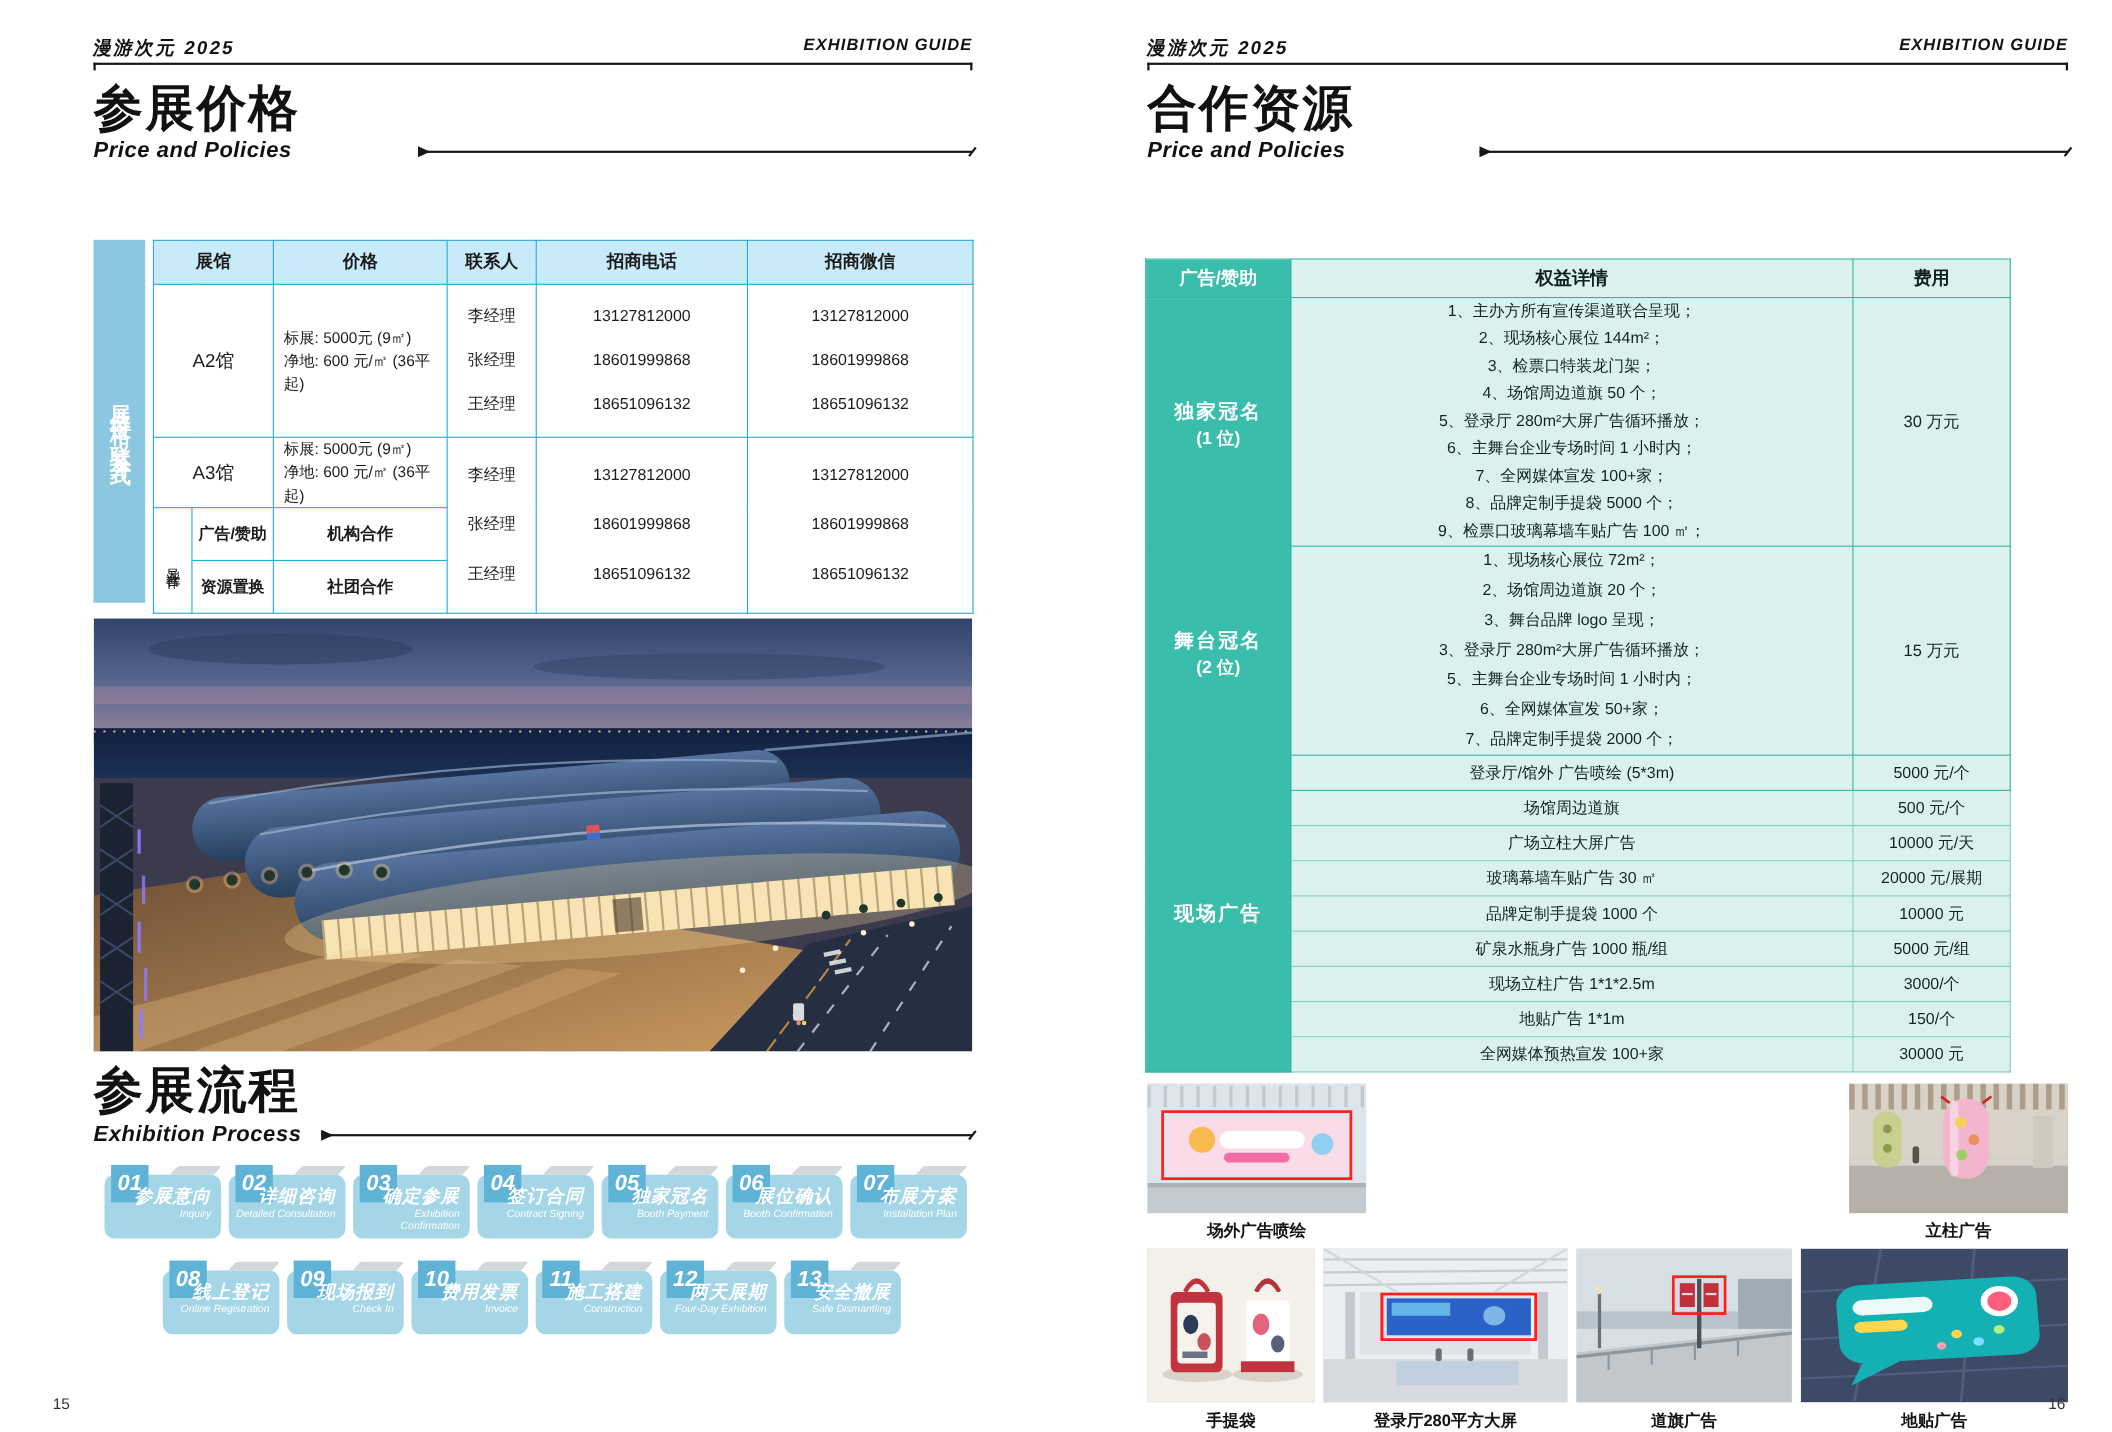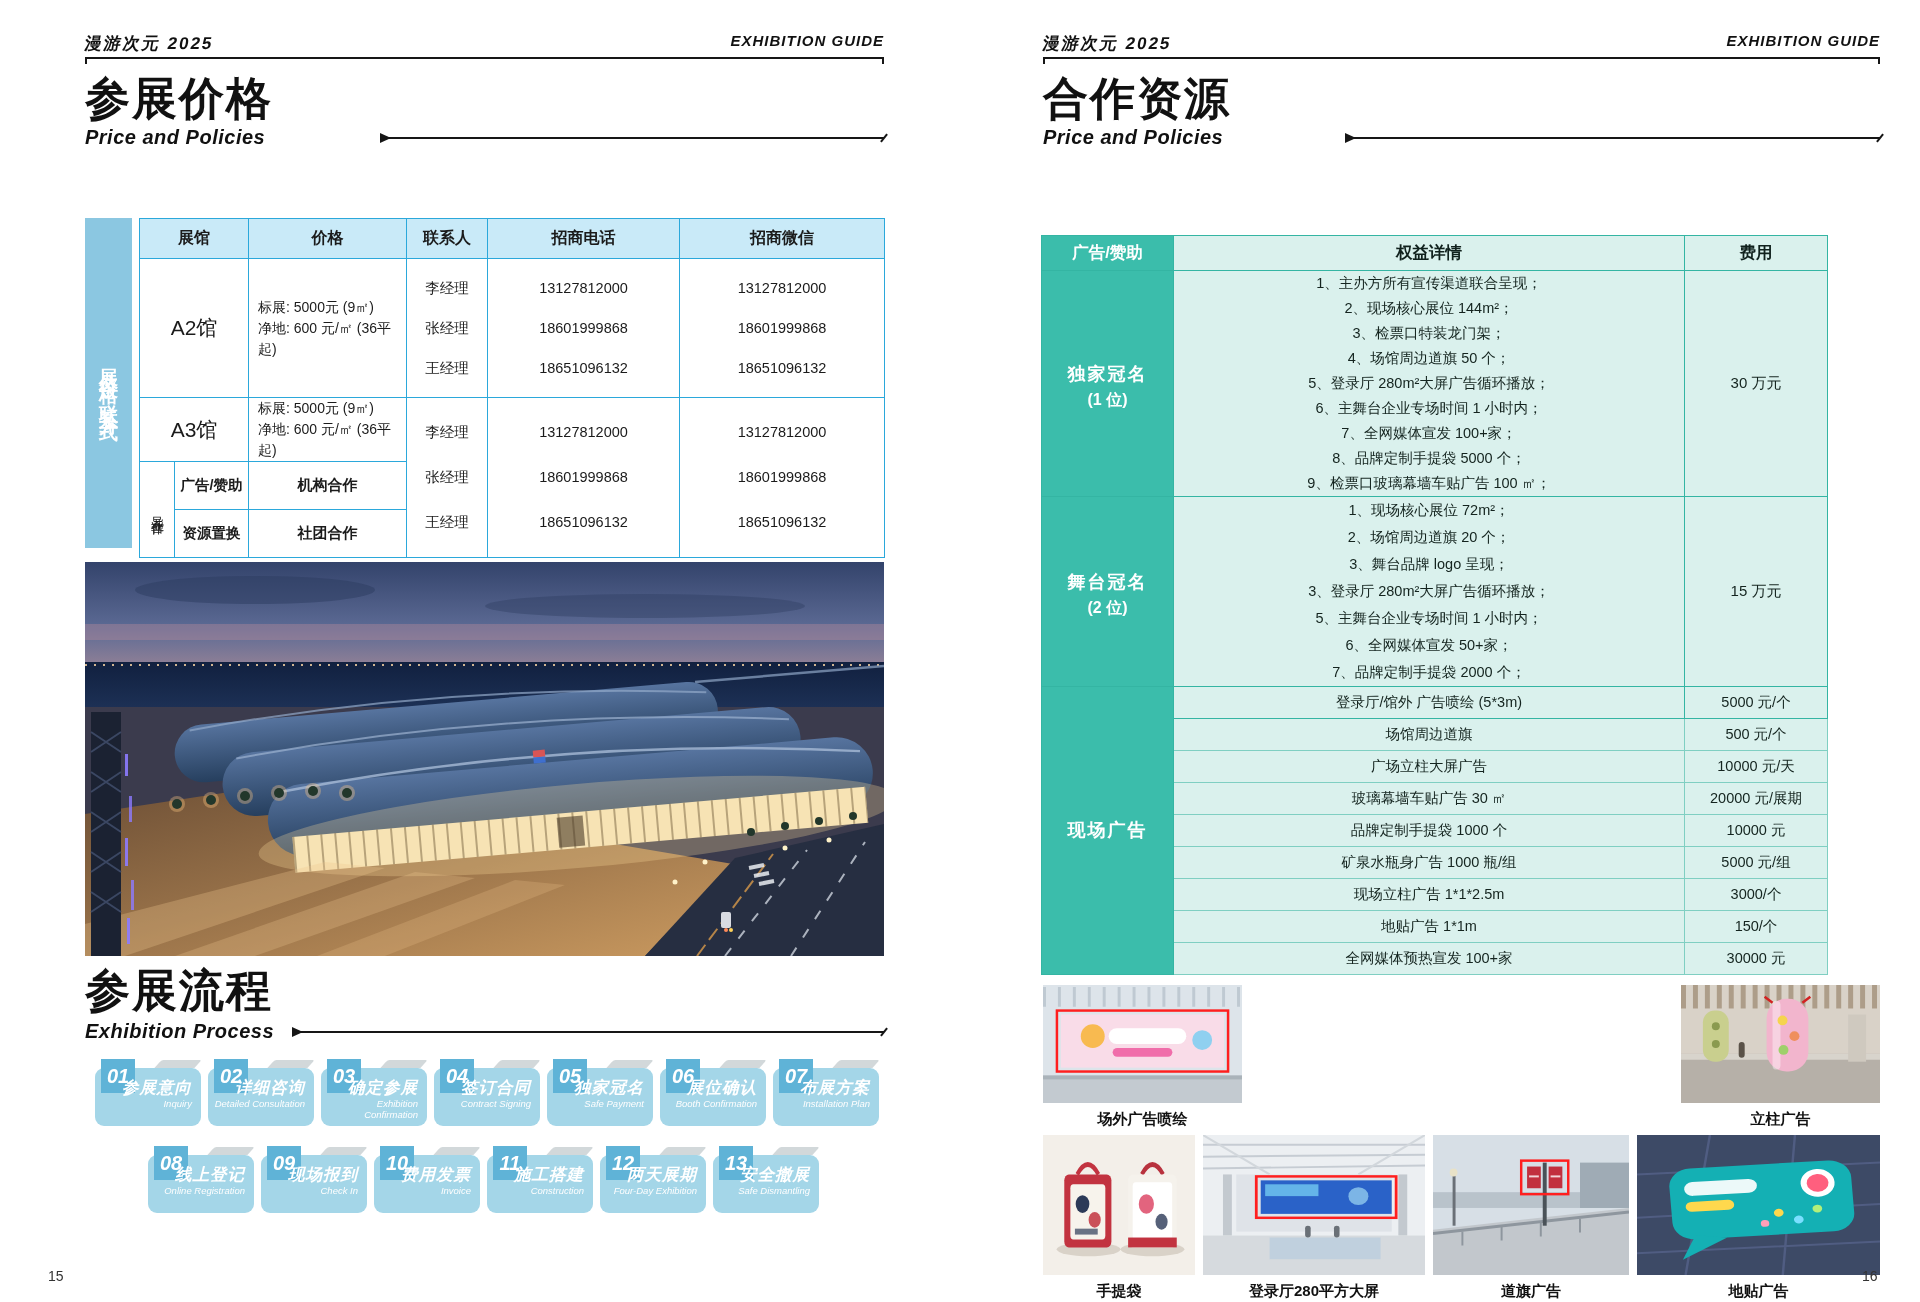--- a/index.html
+++ b/index.html
@@ -20,21 +20,21 @@
   .arrow-line::after{content:'';position:absolute;right:-1px;top:-4px;width:2px;height:10px;background:#161616;transform:rotate(38deg);}
   .pagenum{font-size:14px;color:#333;}
   
   .side-label{position:absolute;background:#8bc7e1;color:#fff;font-weight:800;font-size:19px;
       writing-mode:vertical-rl;text-orientation:mixed;display:flex;align-items:center;justify-content:center;
       letter-spacing:6px;}
   table.pt{position:absolute;border-collapse:collapse;table-layout:fixed;background:#fff;}
   table.pt th,table.pt td{border:1.5px solid #2ba8db;text-align:center;vertical-align:middle;padding:0;}
   table.pt th{background:#c9eaf8;font-weight:800;font-size:16px;color:#1b1b1b;}
   table.pt td{font-size:14.5px;color:#1b1b1b;}
-  table.pt td.hall{font-size:21px;}
+  table.pt td.hall{font-size:17px;}
   table.pt td.price{text-align:left;padding-left:9px;line-height:21px;font-size:14px;}
   table.pt td.stack div{line-height:40px;}
   table.pt td.stack.merged div{line-height:45px;}
   table.pt td.vert{writing-mode:vertical-rl;text-orientation:mixed;font-size:13px;letter-spacing:2px;padding:2px 0;}
   table.pt td.k{font-weight:800;font-size:14.5px;}
   table.pt td.v{font-weight:800;font-size:15px;}
   
   .photo-frame{position:absolute;overflow:hidden;}
   .photo-frame svg{display:block;width:100%;height:100%;}
   
@@ -278,21 +278,21 @@
     <div class="step">
         <div class="fold"></div>
         <div class="num">04</div>
         <div class="zh">签订合同</div>
         <div class="en">Contract Signing</div>
       </div>
     <div class="step">
         <div class="fold"></div>
         <div class="num">05</div>
         <div class="zh">独家冠名</div>
-        <div class="en">Safe Payment</div>
+        <div class="en">Booth Payment</div>
       </div>
     <div class="step">
         <div class="fold"></div>
         <div class="num">06</div>
         <div class="zh">展位确认</div>
         <div class="en">Booth Confirmation</div>
       </div>
     <div class="step">
         <div class="fold"></div>
         <div class="num">07</div>

